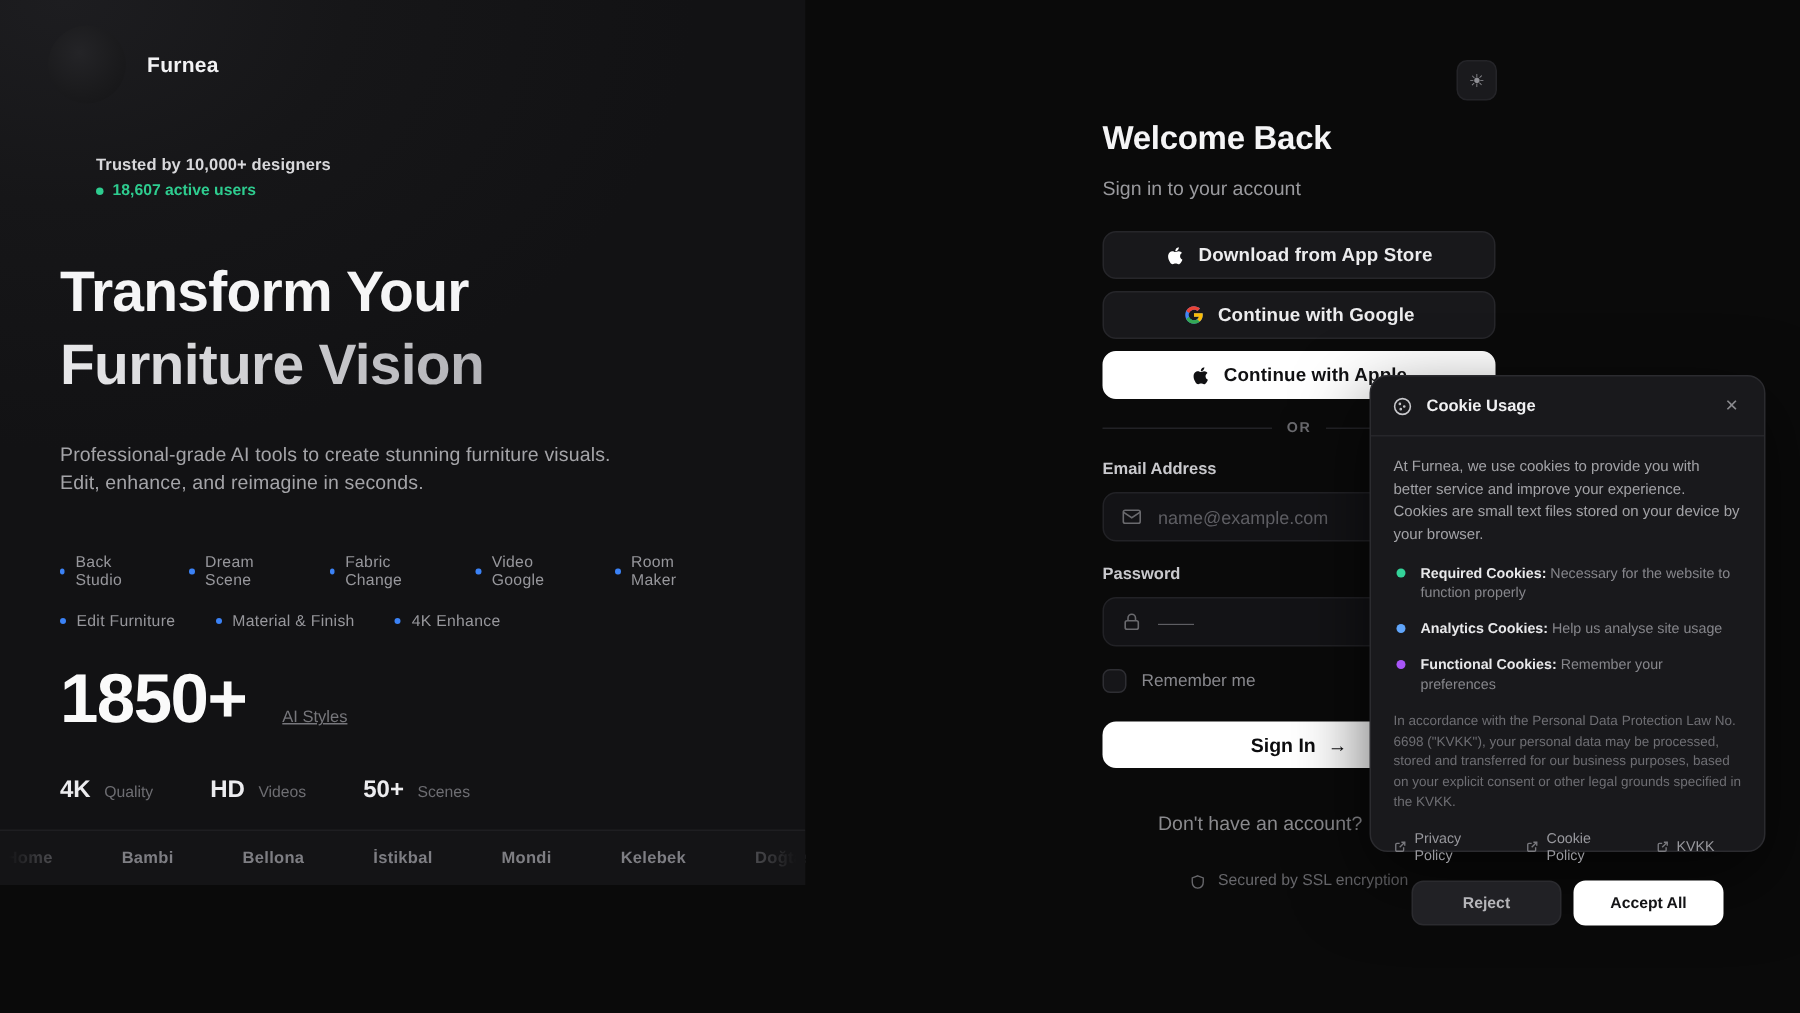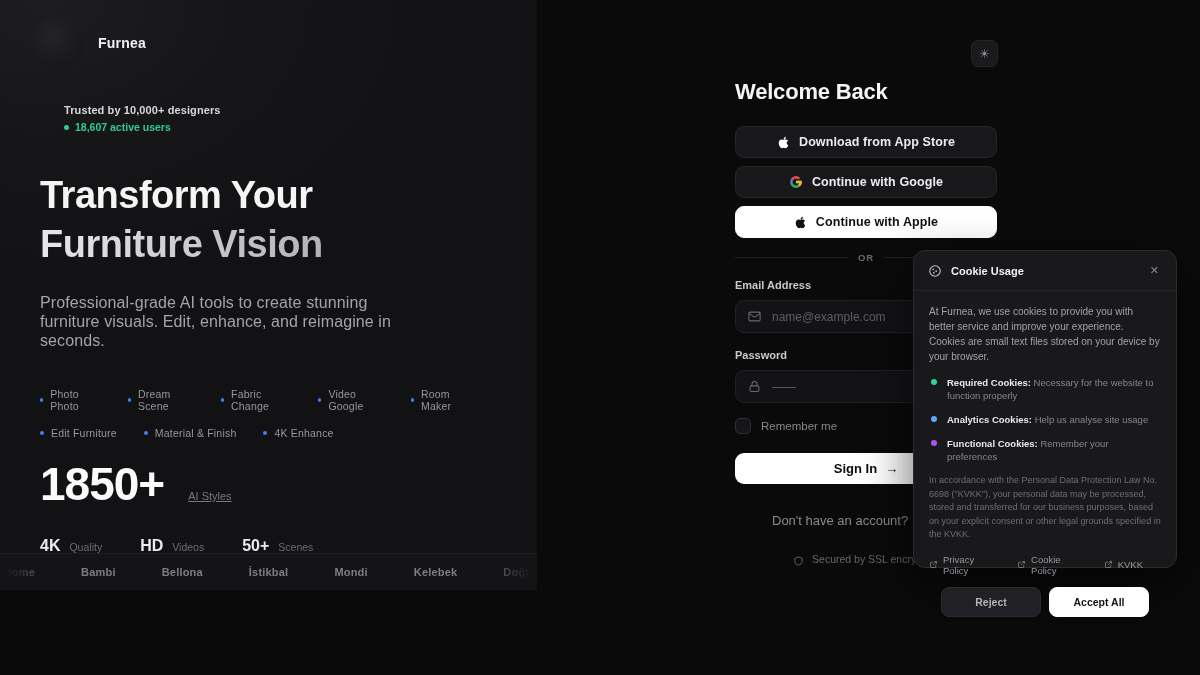--- a/index.html
+++ b/index.html
@@ -32,21 +32,21 @@
   .trusted { color:#d8d8db; font-size:11px; font-weight:bold; letter-spacing:.1px; }
   .active-row { display:flex; align-items:center; margin-top:5px; }
   .green-dot { width:5px; height:5px; border-radius:50%; background:#2ecc8f; margin-right:6px; }
   .active-users { color:#2ecc8f; font-size:10.5px; font-weight:bold; }
 
   .headline { margin-top:38px; font-size:38px; font-weight:bold; letter-spacing:-.5px; line-height:49px; }
   .headline .l1 { color:#f5f5f6; }
   .headline .l2 { background:linear-gradient(90deg,#e8e8ea 0%,#9a9aa0 90%);
     -webkit-background-clip:text; background-clip:text; -webkit-text-fill-color:transparent; color:#b4b4b8; }
 
-  .lede { margin-top:24px; width:390px; color:#a4a4a8; font-size:16px; line-height:19px; letter-spacing:.1px; }
+  .lede { margin-top:24px; width:390px; color:#a4a4a8; font-size:13px; line-height:19px; letter-spacing:.1px; }
 
   .tag-rows { margin-top:38px; }
   .tag-row { display:flex; align-items:center; margin-bottom:15px; }
   .tag { display:flex; align-items:center; margin-right:27px; }
   .tag-dot { width:4px; height:4px; border-radius:50%; background:#3b82f6; margin-right:7px; }
   .tag-label { color:#97979c; font-size:10.5px; letter-spacing:.2px; }
 
   .big-stat-row { display:flex; align-items:baseline; margin-top:18px; }
   .big-stat-value { color:#fafafa; font-size:46px; font-weight:bold; letter-spacing:-1px; }
   .big-stat-label { color:#77777c; font-size:11px; margin-left:24px;text-decoration:underline; }
@@ -162,21 +162,21 @@
         <div class="l1">Transform Your</div>
         <div class="l2">Furniture Vision</div>
       </div>
 
       <div class="lede">Professional-grade AI tools to create stunning furniture visuals. Edit, enhance, and reimagine in seconds.</div>
 
       <div class="tag-rows">
         <div class="tag-row">
           <span class="tag">
               <span class="tag-dot"></span>
-              <span class="tag-label">Photo Photo</span>
+              <span class="tag-label">Back Studio</span>
             </span>
           <span class="tag">
               <span class="tag-dot"></span>
               <span class="tag-label">Dream Scene</span>
             </span>
           <span class="tag">
               <span class="tag-dot"></span>
               <span class="tag-label">Fabric Change</span>
             </span>
           <span class="tag">
@@ -243,20 +243,21 @@
   </div>
 
   <div class="right-panel">
 
     <div class="theme-toggle">
       <span>☀</span>
     </div>
 
     <div class="auth-col">
       <div class="auth-title">Welcome Back</div>
+      <div class="auth-sub">Sign in to your account</div>
 
       <div style="margin-top:21px;">
         <div class="oauth-btn oauth-dark">
           <span class="btn-icon">
             <svg width="13" height="13" viewBox="0 0 384 512" fill="#ffffff">
                 <path d="M318.7 268.7c-.2-36.7 16.4-64.4 50-84.8-18.8-26.9-47.2-41.7-84.7-44.6-35.5-2.8-74.3 20.7-88.5 20.7-15 0-49.4-19.7-76.4-19.7C63.3 141.2 4 184.8 4 273.5q0 39.3 14.4 81.2c12.8 36.7 59 126.7 107.2 125.2 25.2-.6 43-17.9 75.8-17.9 31.8 0 48.3 17.9 76.4 17.9 48.6-.7 90.4-82.5 102.6-119.3-65.2-30.7-61.7-90-61.7-91.9zm-56.6-164.2c27.3-32.4 24.8-61.9 24-72.5-24.1 1.4-52 16.4-67.9 34.9-17.5 19.8-27.8 44.3-25.6 71.9 26.1 2 49.9-11.4 69.5-34.3z"></path>
               </svg>
           </span>
           <span class="oauth-label">Download from App Store</span>
         </div>

